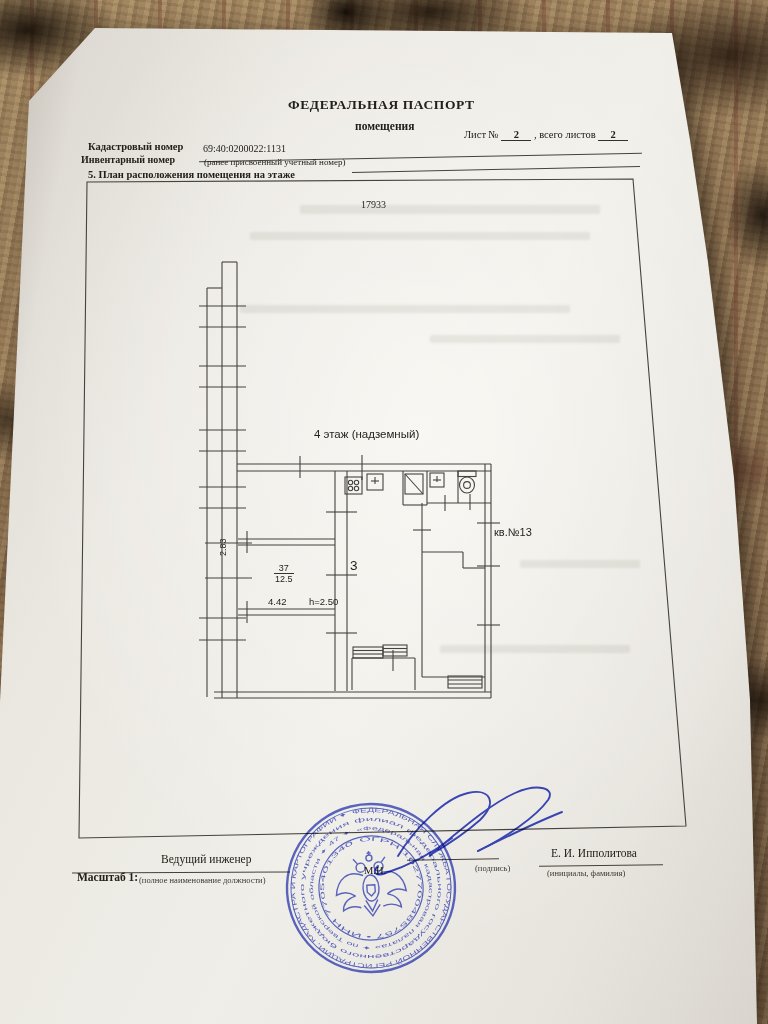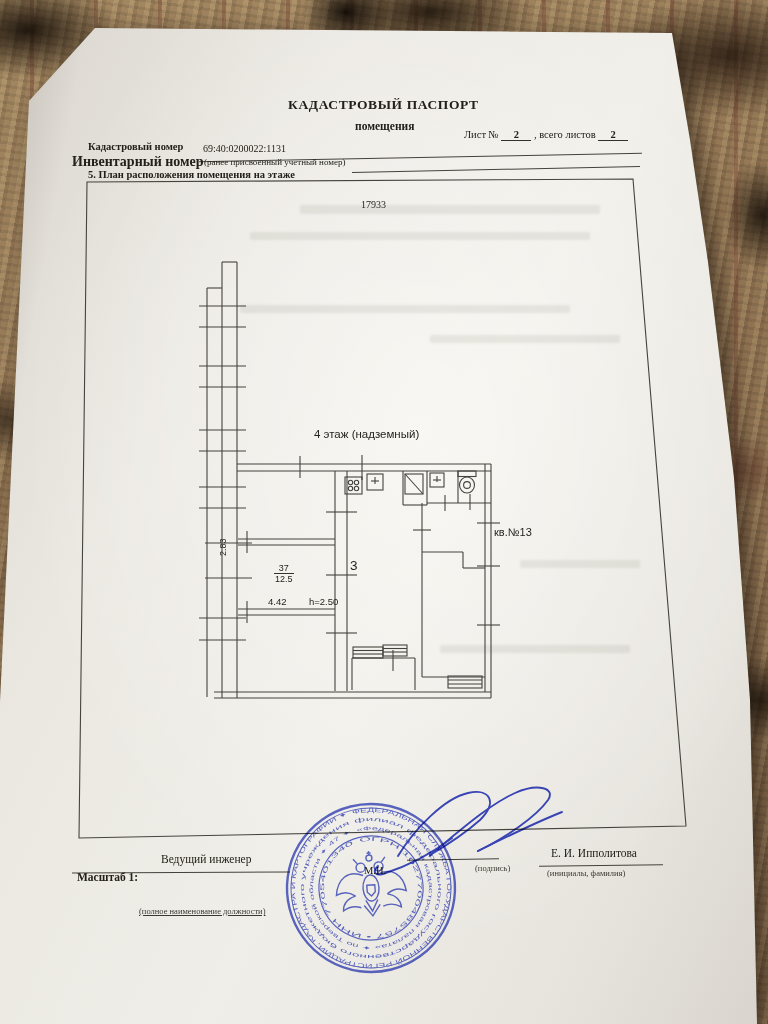--- a/index.html
+++ b/index.html
@@ -43,35 +43,35 @@
   .fraction .den{display:block;padding:0 1px;}
   .stamp-svg{position:absolute;left:283px;top:800px;opacity:.82;mix-blend-mode:multiply;}
   .sig-svg{position:absolute;left:330px;top:768px;opacity:.92;mix-blend-mode:multiply;}
 </style>
 </head>
 <body>
 
 <div class="paper-wrap">
  <div class="paper">
 
-  <div class="t serif bold" style="left:288px;top:97px;font-size:13.5px;letter-spacing:.6px;">КАДАСТРОВЫЙ ПАСПОРТ</div>
+  <div class="t serif bold" style="left:288px;top:97px;font-size:13.5px;letter-spacing:.6px;">ФЕДЕРАЛЬНАЯ ПАСПОРТ</div>
   <div class="t serif bold" style="left:355px;top:120px;font-size:11.5px;">помещения</div>
 
   <div class="t serif" style="left:464px;top:129px;font-size:10.5px;">
     <span>Лист №</span>
     <span class="blank">2</span>
     <span>,  всего листов</span>
     <span class="blank">2</span>
   </div>
 
   <div class="t serif bold" style="left:88px;top:141px;font-size:10.5px;">Кадастровый номер</div>
   <div class="t serif" style="left:203px;top:143px;font-size:10px;">69:40:0200022:1131</div>
   <div class="rule" style="left:199px;top:157px;width:443px;transform:rotate(-1.1deg);"></div>
 
-  <div class="t serif bold" style="left:72px;top:154px;font-size:14px;">Инвентарный номер</div>
+  <div class="t serif bold" style="left:81px;top:154px;font-size:10px;">Инвентарный номер</div>
   <div class="t serif" style="left:204px;top:157px;font-size:9px;">(ранее присвоенный учетный номер)</div>
   <div class="t serif" style="left:361px;top:155px;font-size:10px;margin-top:44px;">17933</div>
   <div class="rule" style="left:352px;top:169px;width:288px;transform:rotate(-1.2deg);"></div>
 
   <div class="t serif bold" style="left:88px;top:169px;font-size:10.5px;">5. План расположения помещения на этаже</div>
 
   <div class="ghost" style="left:300px;top:205px;width:300px;height:9px;"></div>
   <div class="ghost" style="left:250px;top:232px;width:340px;height:8px;"></div>
   <div class="ghost" style="left:240px;top:305px;width:330px;height:8px;"></div>
   <div class="ghost" style="left:430px;top:335px;width:190px;height:8px;"></div>
@@ -200,21 +200,21 @@
   </div>
   <div class="t sans" style="left:350px;top:558px;font-size:13.5px;color:#26241f;">3</div>
   <div class="t sans" style="left:268px;top:596px;font-size:9.5px;color:#26241f;">4.42</div>
   <div class="t sans" style="left:309px;top:596px;font-size:9.5px;color:#26241f;">h=2.50</div>
   <div class="t sans" style="left:218px;top:556px;font-size:9px;color:#26241f;transform:rotate(-90deg);transform-origin:left top;">2.83</div>
 
   <div class="t serif bold" style="left:77px;top:839px;font-size:11.5px;margin-top:32px;">Масштаб 1:</div>
 
   <div class="t serif" style="left:161px;top:853px;font-size:11.5px;">Ведущий инженер</div>
   <div class="rule" style="left:72px;top:872px;width:218px;transform:rotate(-.3deg);"></div>
-  <div class="t serif" style="left:139px;top:906px;font-size:8.5px;color:#3a3832;text-decoration:underline;">(полное наименование должности)</div>
+  <div class="t serif" style="left:139px;top:875px;font-size:8.5px;color:#3a3832;">(полное наименование должности)</div>
 
   <div class="t serif" style="left:364px;top:865px;font-size:10.5px;">М.И.</div>
   <div class="rule" style="left:407px;top:859px;width:92px;transform:rotate(-.8deg);"></div>
   <div class="t serif" style="left:431px;top:863px;font-size:8.5px;color:#3a3832;margin-left:44px;">(подпись)</div>
 
   <div class="t serif" style="left:551px;top:847px;font-size:11.5px;">Е. И. Ипполитова</div>
   <div class="rule" style="left:539px;top:865px;width:124px;transform:rotate(-.6deg);"></div>
   <div class="t serif" style="left:547px;top:868px;font-size:8.5px;color:#3a3832;">(инициалы, фамилия)</div>
 
   <svg class="stamp-svg" width="176" height="176" viewBox="-88 -88 176 176">

